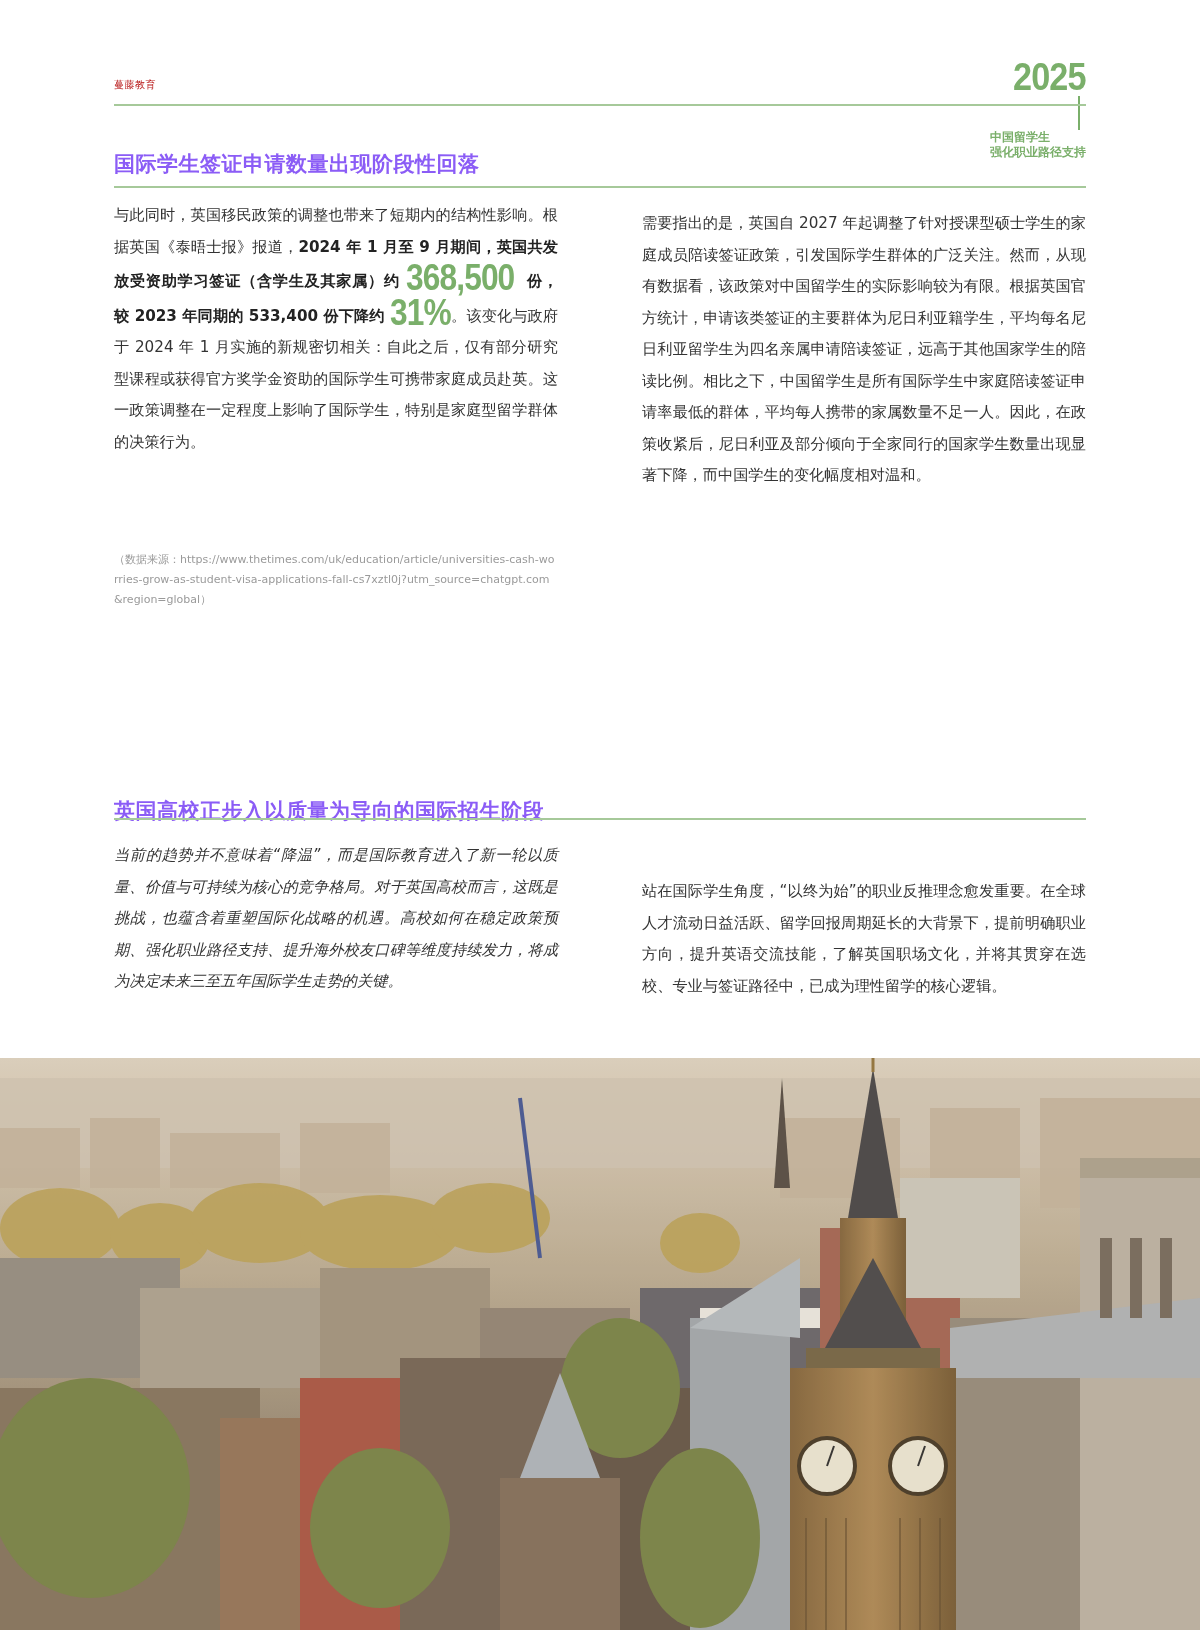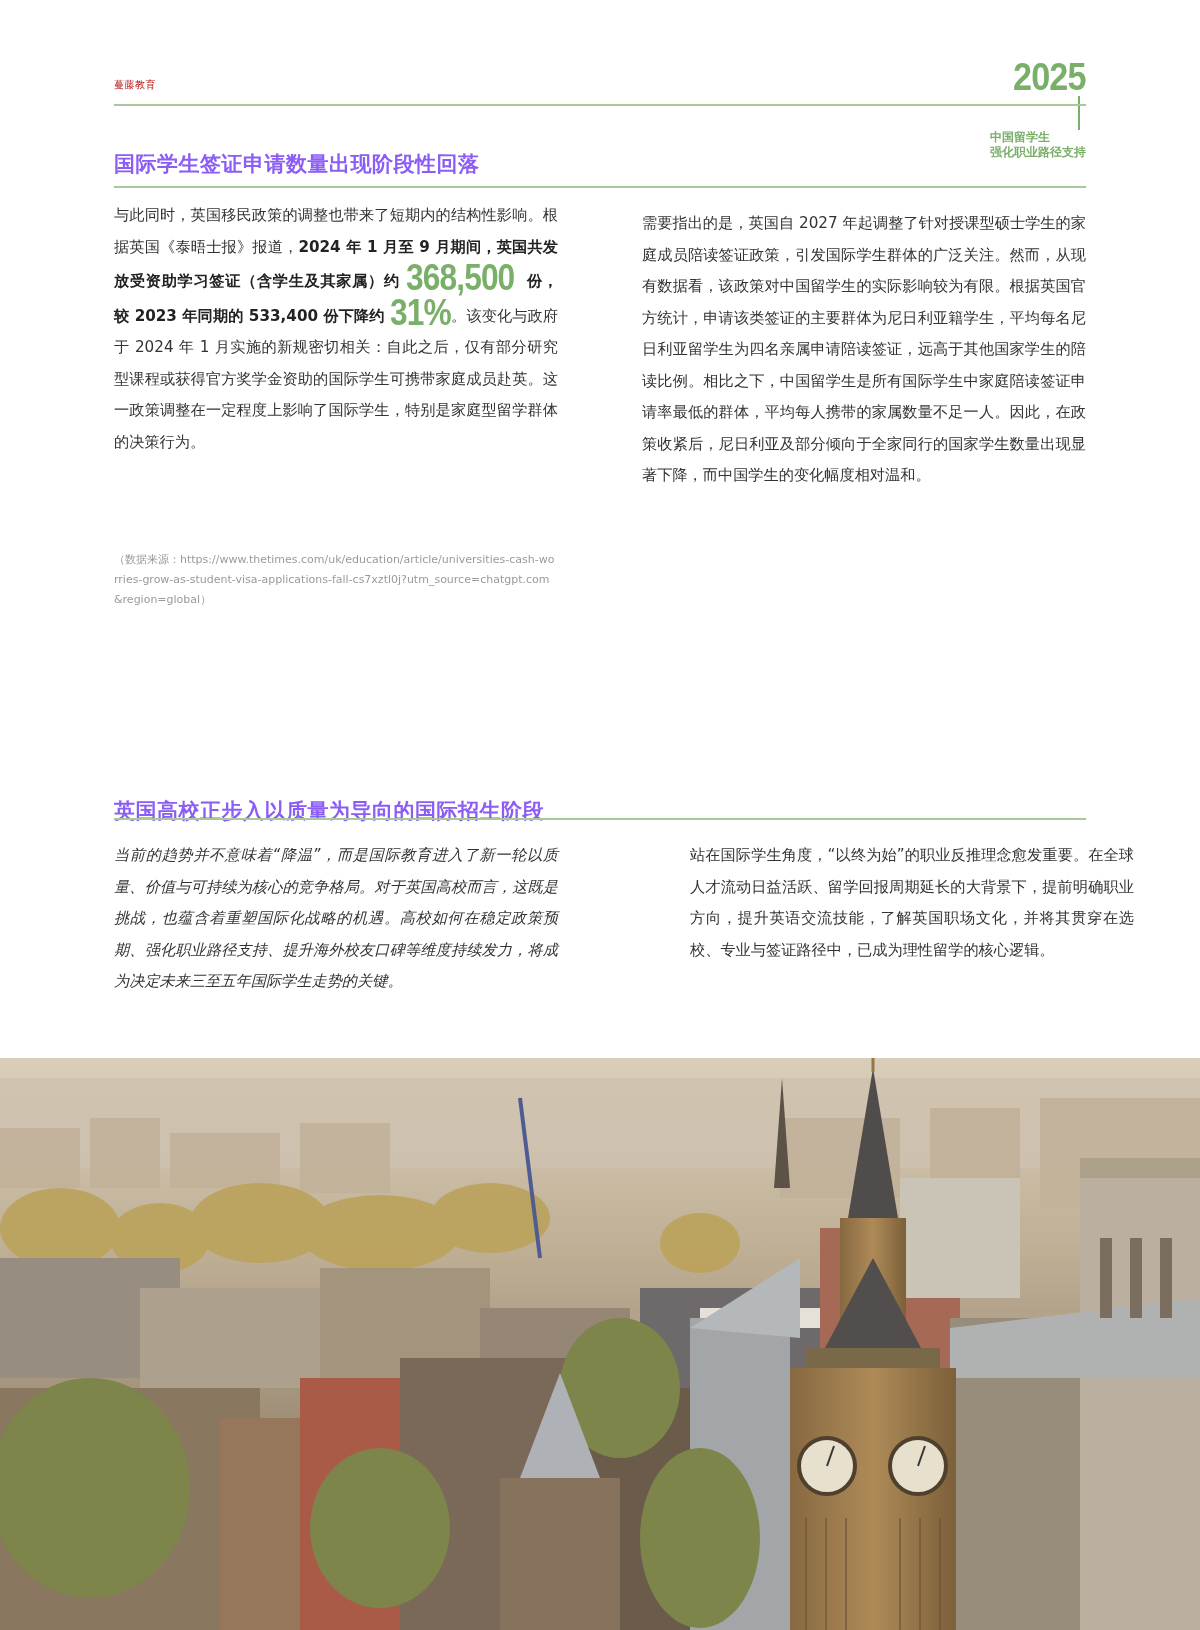--- a/index.html
+++ b/index.html
@@ -58,21 +58,21 @@
   <p>需要指出的是，英国自 2027 年起调整了针对授课型硕士学生的家庭成员陪读签证政策，引发国际学生群体的广泛关注。然而，从现有数据看，该政策对中国留学生的实际影响较为有限。根据英国官方统计，申请该类签证的主要群体为尼日利亚籍学生，平均每名尼日利亚留学生为四名亲属申请陪读签证，远高于其他国家学生的陪读比例。相比之下，中国留学生是所有国际学生中家庭陪读签证申请率最低的群体，平均每人携带的家属数量不足一人。因此，在政策收紧后，尼日利亚及部分倾向于全家同行的国家学生数量出现显著下降，而中国学生的变化幅度相对温和。</p>
   <div class="para-gap"></div>
 </div>
 
 <h2 class="section-title" style="top:782px;margin-top:15px;">英国高校正步入以质量为导向的国际招生阶段</h2>
 <div class="section-rule" style="top:818px;"></div>
 
 <div class="col col-left" style="top:840px;font-style:italic;">
   <p>当前的趋势并不意味着“降温”，而是国际教育进入了新一轮以质量、价值与可持续为核心的竞争格局。对于英国高校而言，这既是挑战，也蕴含着重塑国际化战略的机遇。高校如何在稳定政策预期、强化职业路径支持、提升海外校友口碑等维度持续发力，将成为决定未来三至五年国际学生走势的关键。</p>
 </div>
-<div class="col col-right" style="top:840px;margin-left:48px;">
+<div class="col col-right" style="top:876px;">
   <p>站在国际学生角度，“以终为始”的职业反推理念愈发重要。在全球人才流动日益活跃、留学回报周期延长的大背景下，提前明确职业方向，提升英语交流技能，了解英国职场文化，并将其贯穿在选校、专业与签证路径中，已成为理性留学的核心逻辑。</p>
 </div>
 
 <div class="photo">
   <svg width="1200" height="572" viewBox="0 0 1200 572" xmlns="http://www.w3.org/2000/svg">
     <defs>
       <linearGradient id="sky" x1="0" y1="0" x2="0" y2="1">
         <stop offset="0" stop-color="#d9cdbb"></stop>
         <stop offset="0.35" stop-color="#b8a88e"></stop>
         <stop offset="1" stop-color="#6a5a48"></stop>

